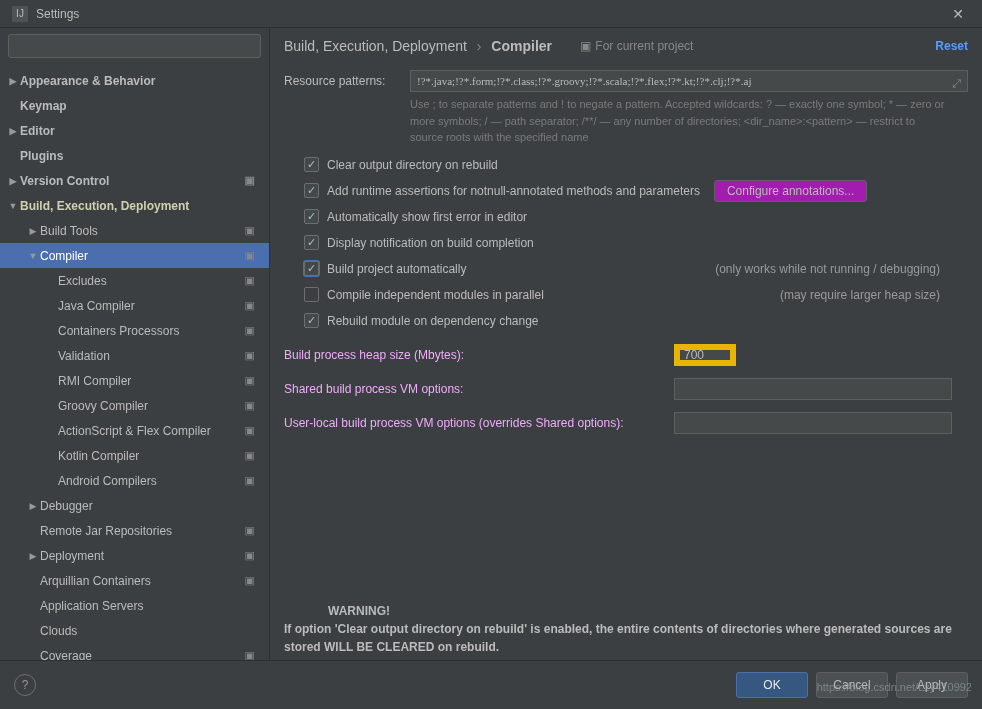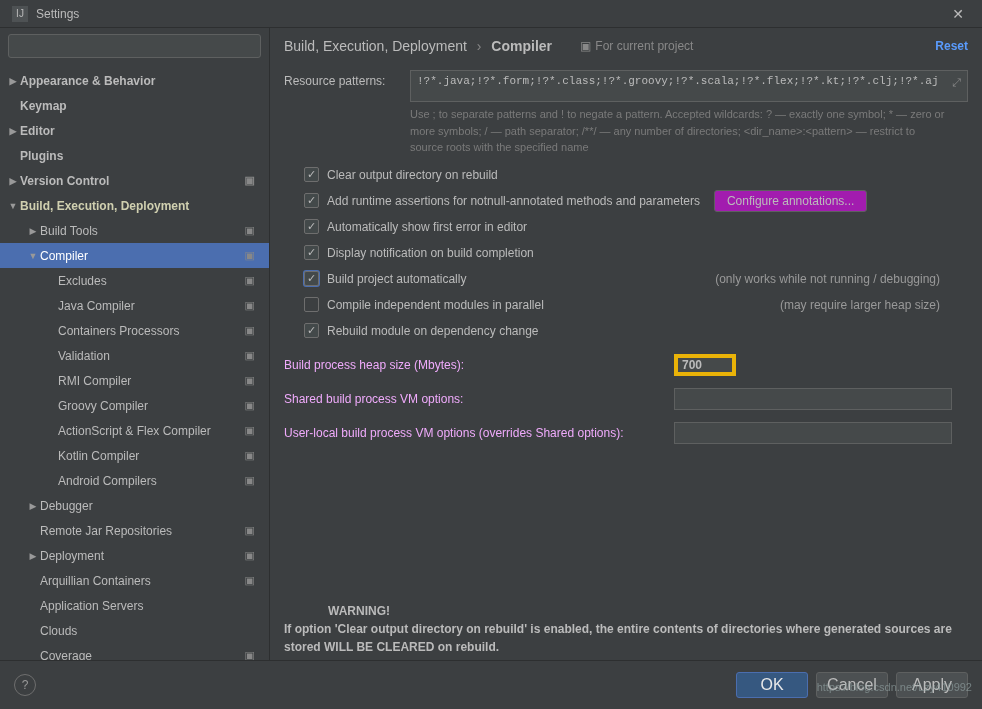--- a/index.html
+++ b/index.html
@@ -25,40 +25,40 @@
 .tree-indent-2 { padding-left: 44px; }
 .tree-project-icon { margin-left: auto; color: #888; font-size: 11px; padding-right: 6px; }
 .content { flex: 1; background: #3c3f41; padding: 10px 14px 0 14px; overflow: hidden; position:relative; }
 .breadcrumb-row { display: flex; align-items: center; margin-bottom: 16px; }
 .breadcrumb { font-size: 14px; color: #bbbbbb; }
 .breadcrumb .sep { color: #888; margin: 0 6px; }
 .for-project { color: #888; margin-left: 28px; font-size: 12px; display:flex; align-items:center; gap:4px;}
 .reset { margin-left: auto; color: #5a9bfc; font-weight: bold; cursor: pointer; }
 .field-row { display: flex; align-items: flex-start; margin-bottom: 4px; }
 .field-label { width: 126px; color: #bbb; padding-top: 4px; }
-.textarea { flex: 1; height: 32px; background: #45494a; border: 1px solid #5e6060; color: #bbb; padding: 4px 20px 4px 6px; font-family: Liberation Mono, monospace; font-size: 11px; position: relative; }
+.textarea { flex: 1; height: 22px; background: #45494a; border: 1px solid #5e6060; color: #bbb; padding: 4px 20px 4px 6px; font-family: Liberation Serif, serif; font-size: 11px; position: relative; }
 .expand-icon { position: absolute; right: 6px; top: 6px; color:#888; font-size:11px; }
 .hint { color: #7a7a7a; font-size: 11px; padding-left: 126px; padding-right: 20px; line-height: 1.5; margin-bottom: 8px; }
 .check-row { display: flex; align-items: center; margin: 4px 0 4px 20px; height: 22px; }
 .check { width: 15px; height: 15px; border: 1px solid #6e6e6e; border-radius: 2px; margin-right: 8px; display:flex; align-items:center; justify-content:center; font-size:11px; }
 .check.on { background: #43494a; color: #bbb; }
 .check.highlight { box-shadow: 0 0 0 1px #4b6eaf; }
 .check-label { color: #bbb; }
 .check-note { margin-left: auto; color: #999; padding-right: 28px; }
 .btn-inline { margin-left: 14px; background: #a21caf; border: 1px solid #5e6060; color: #bbb; padding: 3px 12px; border-radius: 3px; cursor: pointer; font-size:12px; }
 .num-row { display: flex; align-items: center; margin: 12px 0 6px 0; }
 .num-label { width: 390px; color: #f0abfc; }
-.num-input { width: 62px; height: 22px; background: #45494a; border: 4px solid #eab308; color: #bbb; padding: 0 4px; text-align:left; font-size:12px;font-weight:bold; }
+.num-input { width: 62px; height: 22px; background: #45494a; border: 6px solid #eab308; color: #bbb; padding: 0 4px; text-align:left; font-size:12px; }
 .txt-input { flex:1; max-width: 278px; height: 22px; background: #45494a; border: 1px solid #5e6060; color:#bbb; padding:0 4px; font-size:12px;}
 .warning { position:absolute; bottom: 4px; left:14px; right:14px; color:#bbb; font-size:12px; line-height:1.5; }
 .warning .w-title { font-weight: bold; margin-left: 44px; }
 .footer { height: 49px; border-top: 1px solid #2d2f30; display: flex; align-items: center; padding: 0 14px; background:#3c3f41; }
 .help { width: 22px; height: 22px; border-radius: 11px; border: 1px solid #6e6e6e; display:flex; align-items:center; justify-content:center; color:#999; cursor:pointer; }
 .footer-btns { margin-left: auto; display:flex; gap:8px; }
-.fbtn { min-width: 72px; height: 26px; border: 1px solid #5e6060; background: #4c5052; color:#bbb; border-radius:3px; cursor:pointer; font-size:16px; }
+.fbtn { min-width: 72px; height: 26px; border: 1px solid #5e6060; background: #4c5052; color:#bbb; border-radius:3px; cursor:pointer; font-size:12px; }
 .fbtn.primary { background: #365880; border-color:#4b6eaf; color:#e8e8e8; }
 .watermark { position:absolute; right:10px; bottom:16px; color:#9aa; font-size:11px; opacity:0.6; pointer-events:none;}
 .textarea-wrap{flex:1; position:relative;}
 </style>
 </head>
 <body>
 
 <div class="titlebar">
   <div class="app-icon">IJ</div>
   <div class="title">Settings</div>

